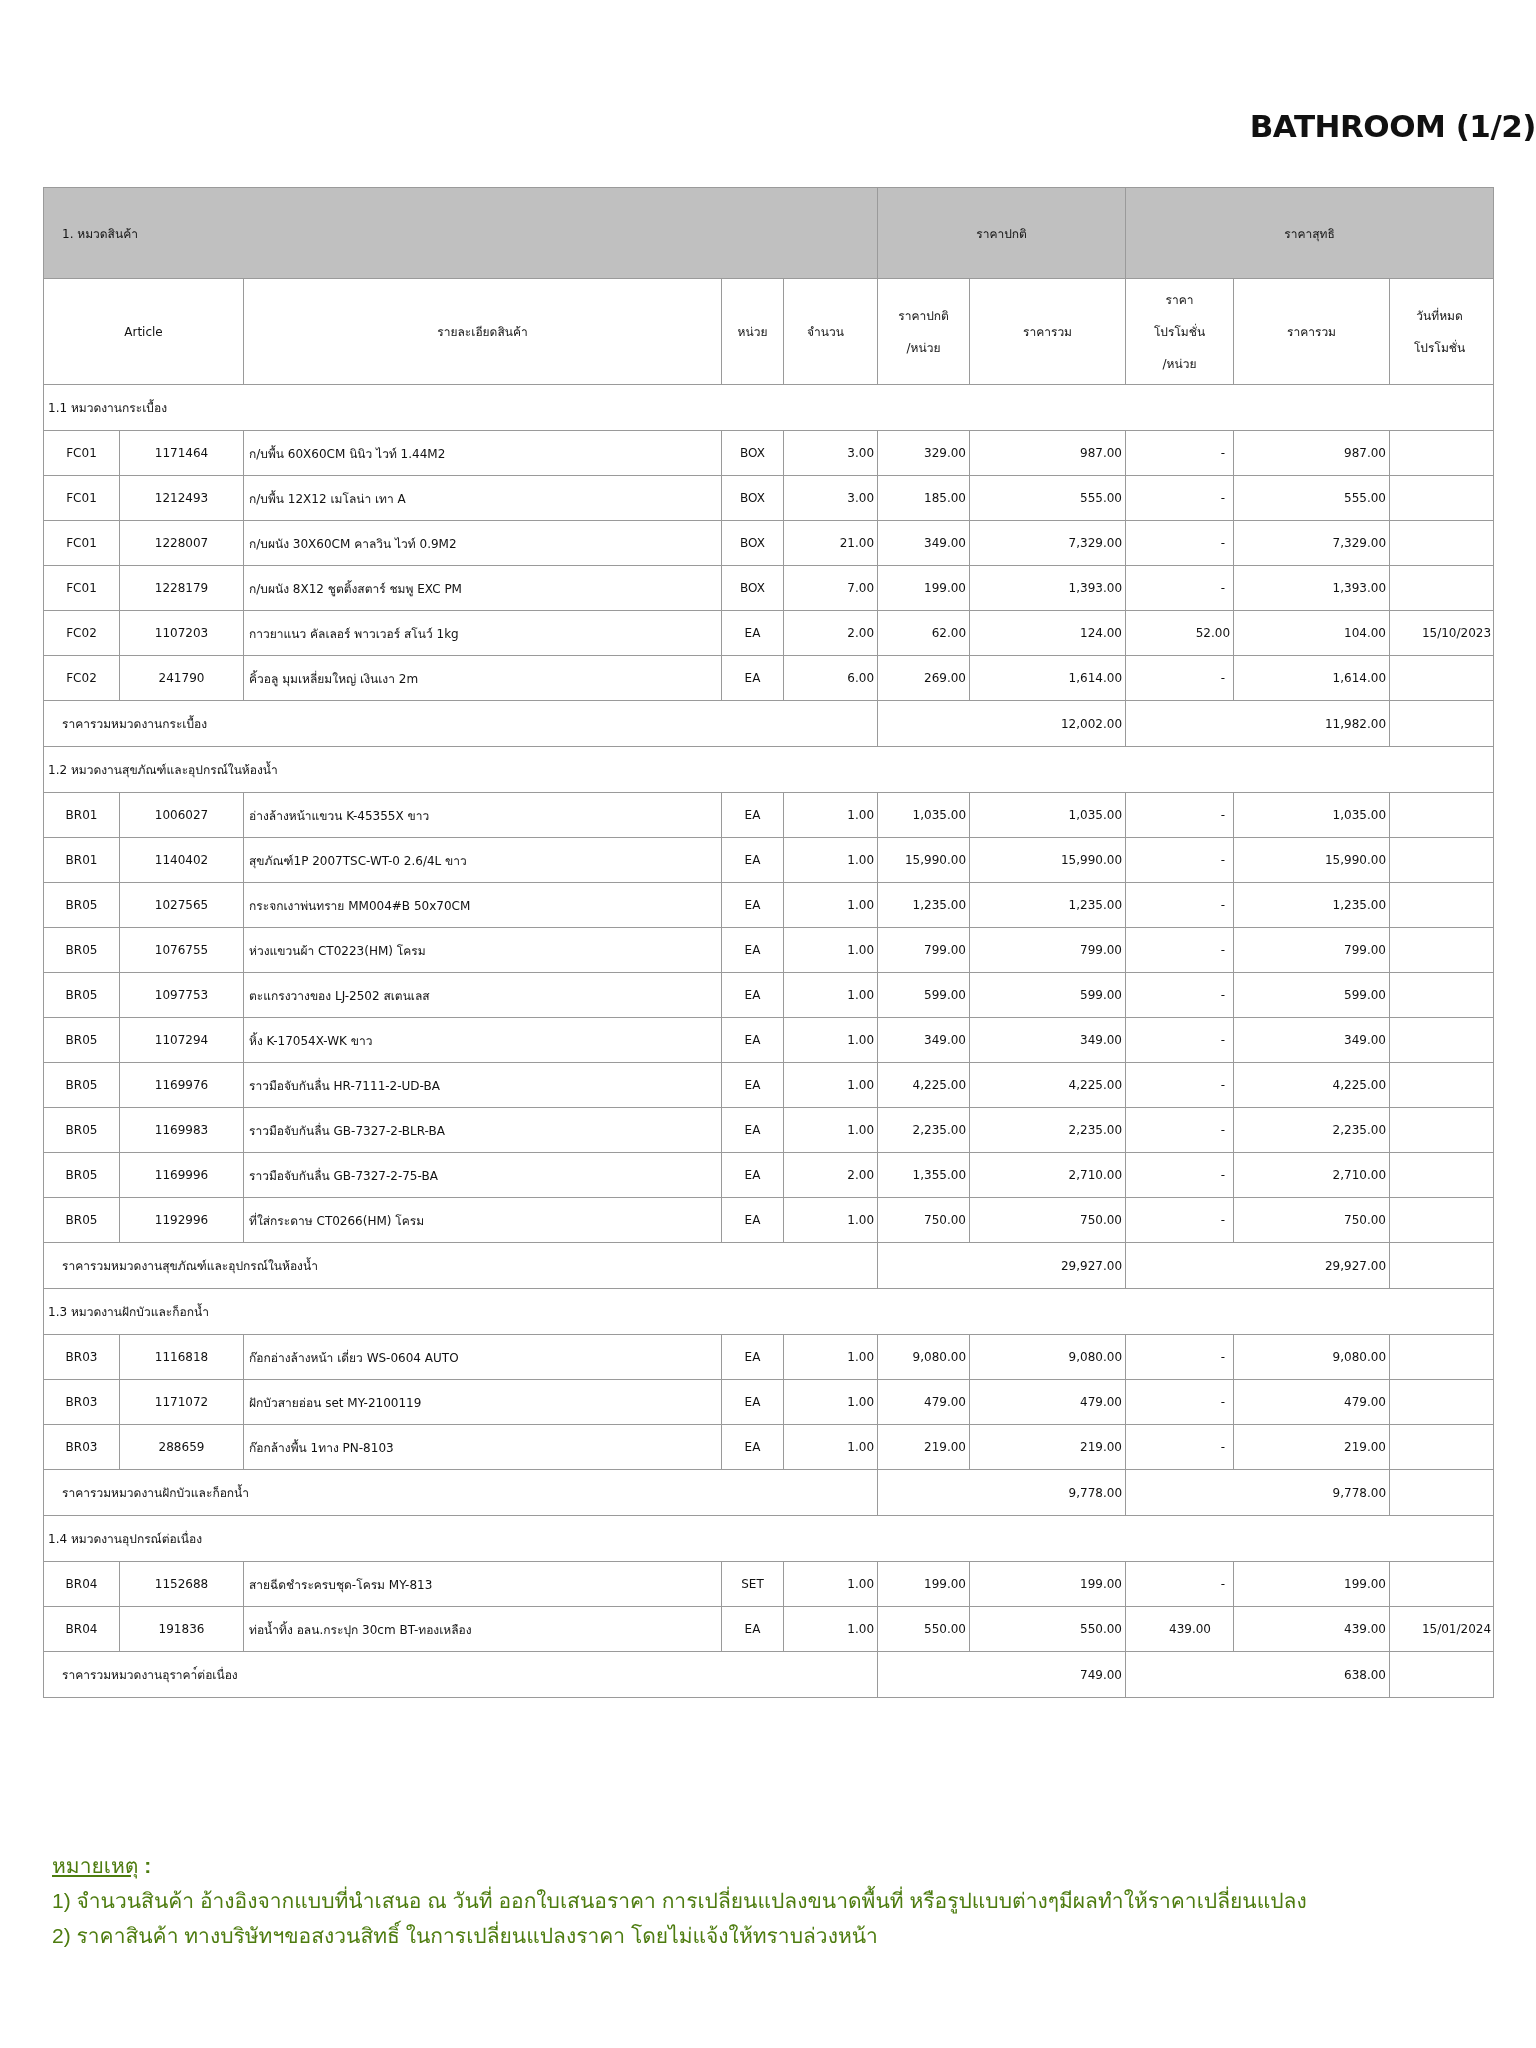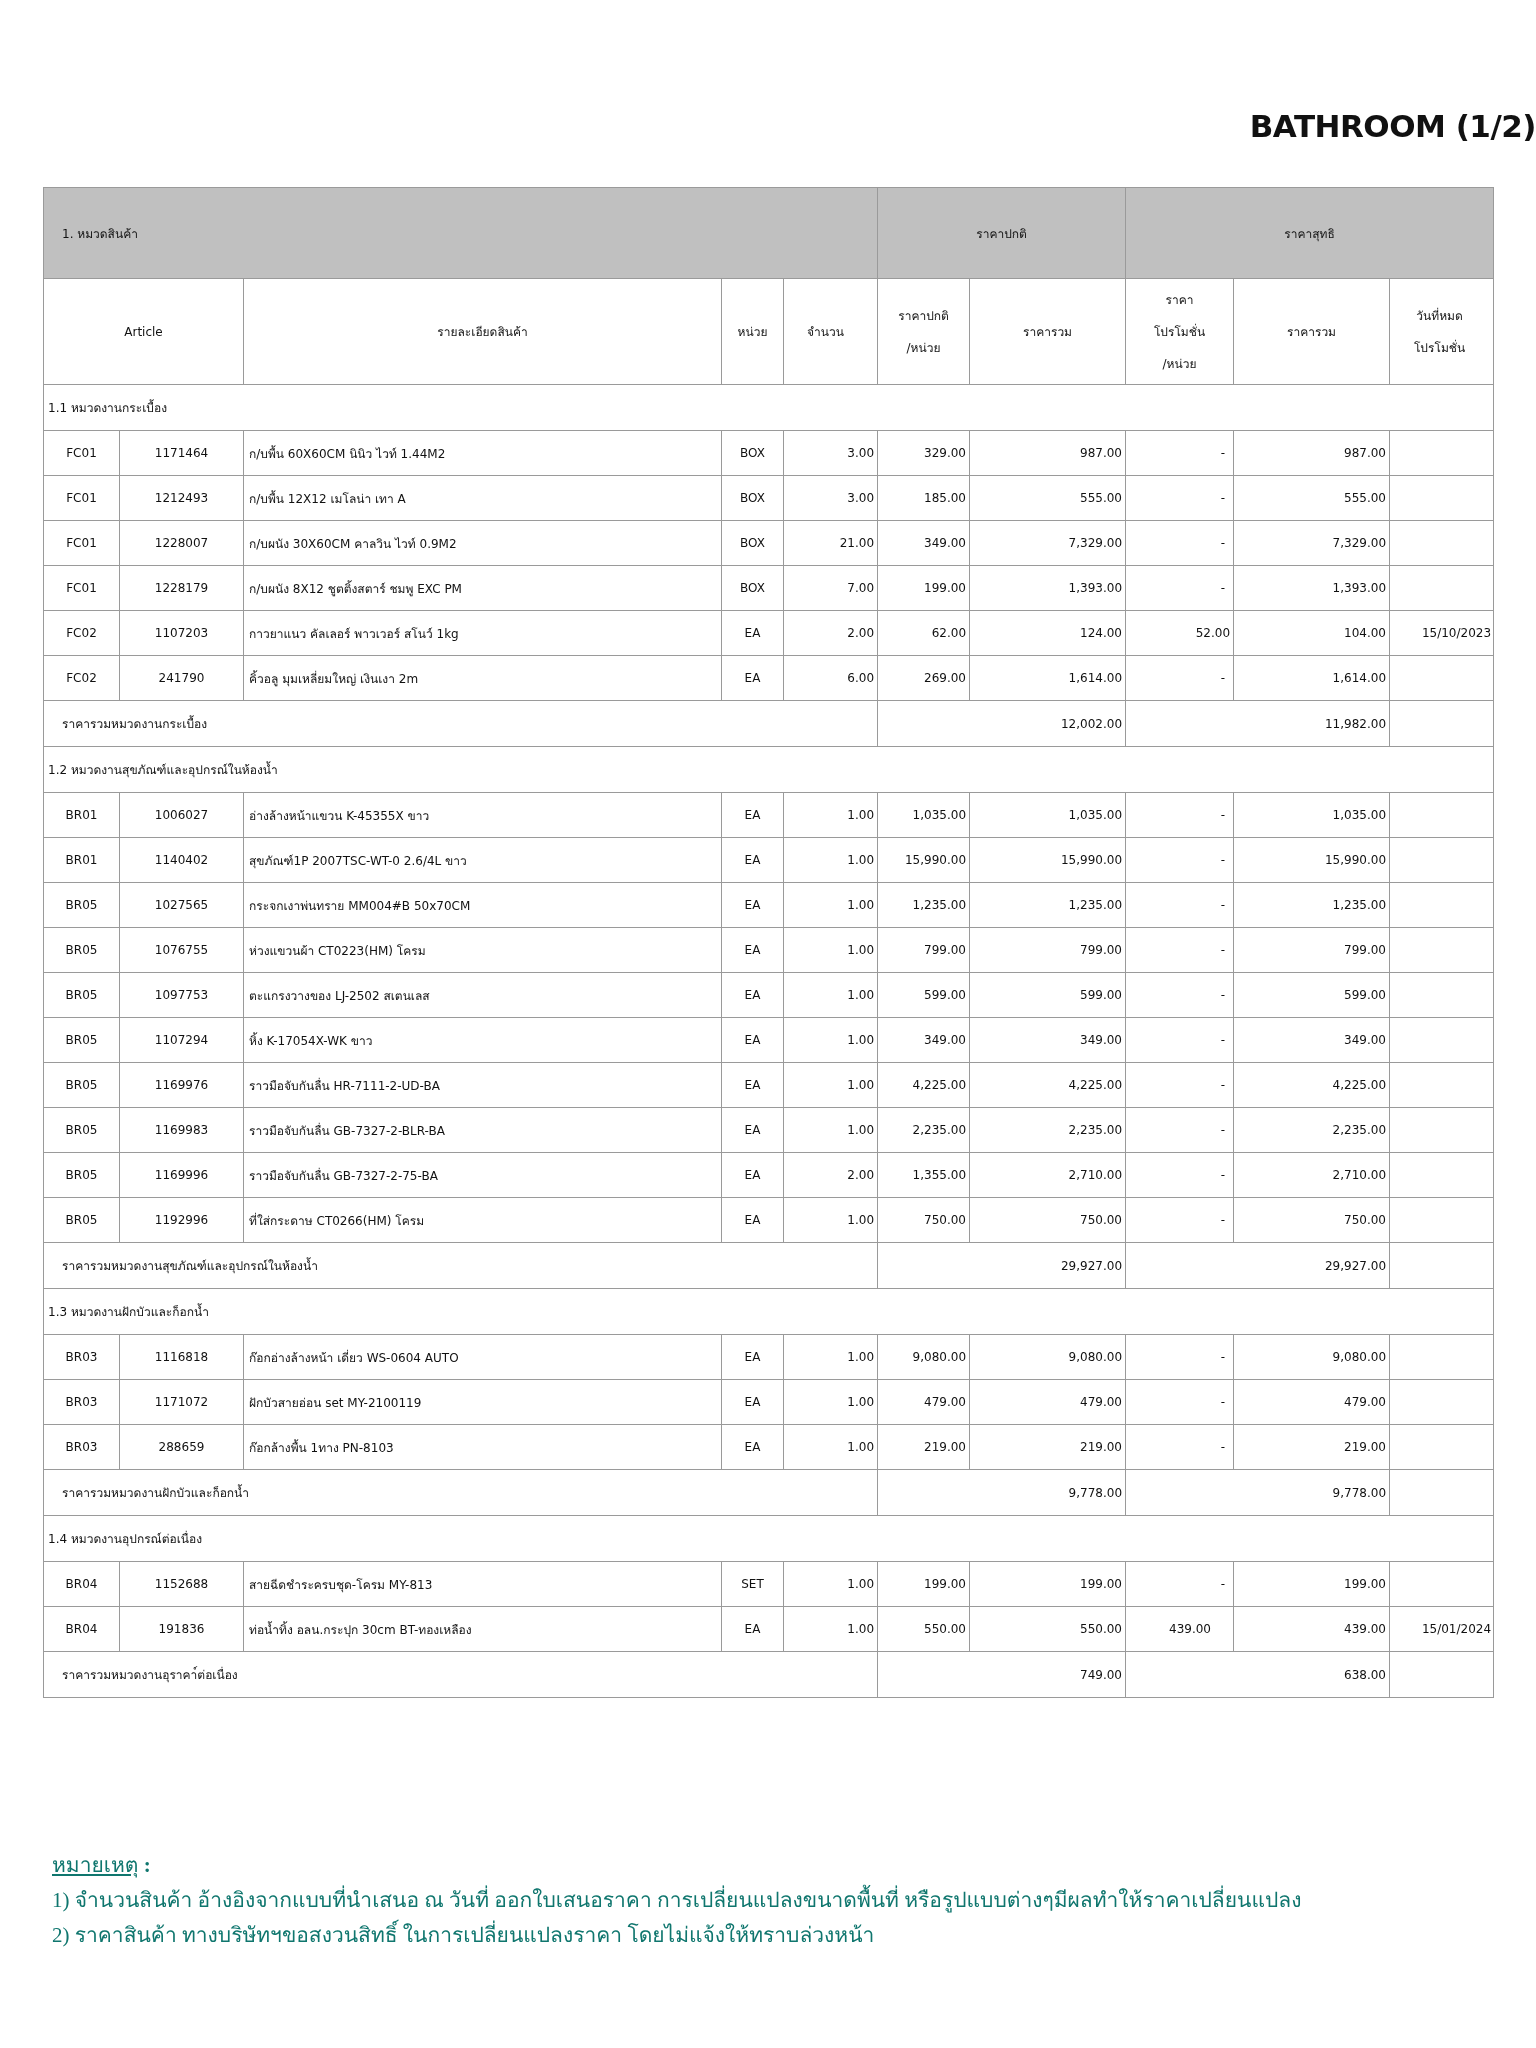--- a/index.html
+++ b/index.html
@@ -19,22 +19,22 @@
   .hdr-sub td.right { text-align:center; padding-right:14px; }
   .sec td { height:45px; padding-left:12px; border-bottom:2px solid #111; }
   .item td { height:44px; border-bottom:2px solid #111; }
   .item td.c { text-align:center; }
   .item td.r { text-align:right; padding-right:3px; }
   .item td.l { padding-left:5px; }
   .item td.date { text-align:right; padding-right:2px; }
   .sub td { height:45px; border-bottom:2px solid #111; border-top:1px solid #9a9a9a; }
   .sub td.lbl { padding-left:18px; }
   .sub td.r { text-align:right; padding-right:3px; }
-  .notes { position:absolute; left:52px; top:1848px; font-family:Liberation Serif, serif;
-           font-size:21px; line-height:35px; color:#0f766e; }
+  .notes { position:absolute; left:52px; top:1848px; font-family:Liberation Sans, sans-serif;
+           font-size:21px; line-height:35px; color:#4d7c0f; }
   .notes .title { text-decoration:underline; }
   .notes .colon { font-weight:bold; }
 </style>
 </head>
 <body>
 
 <div class="page-title">BATHROOM (1/2)</div>
 
 <table class="quote">
   <colgroup>

